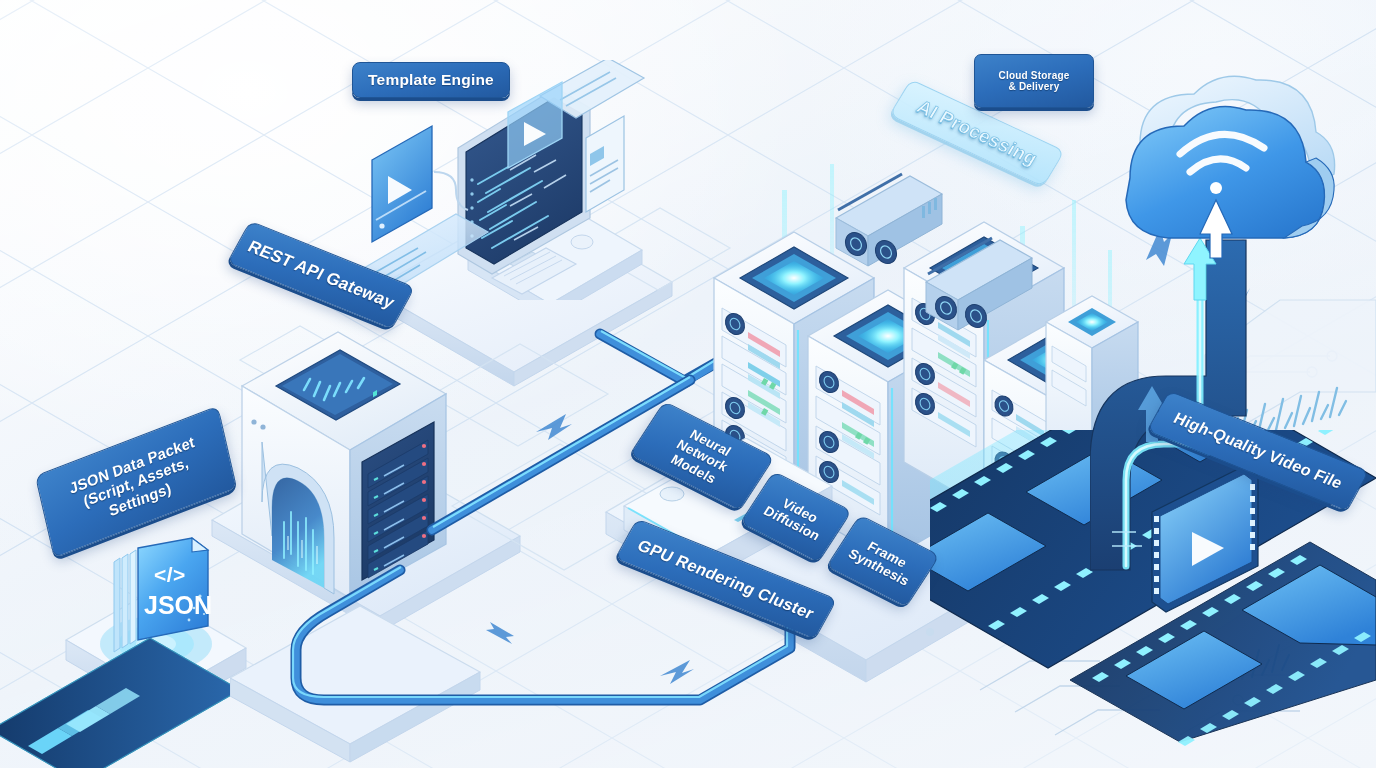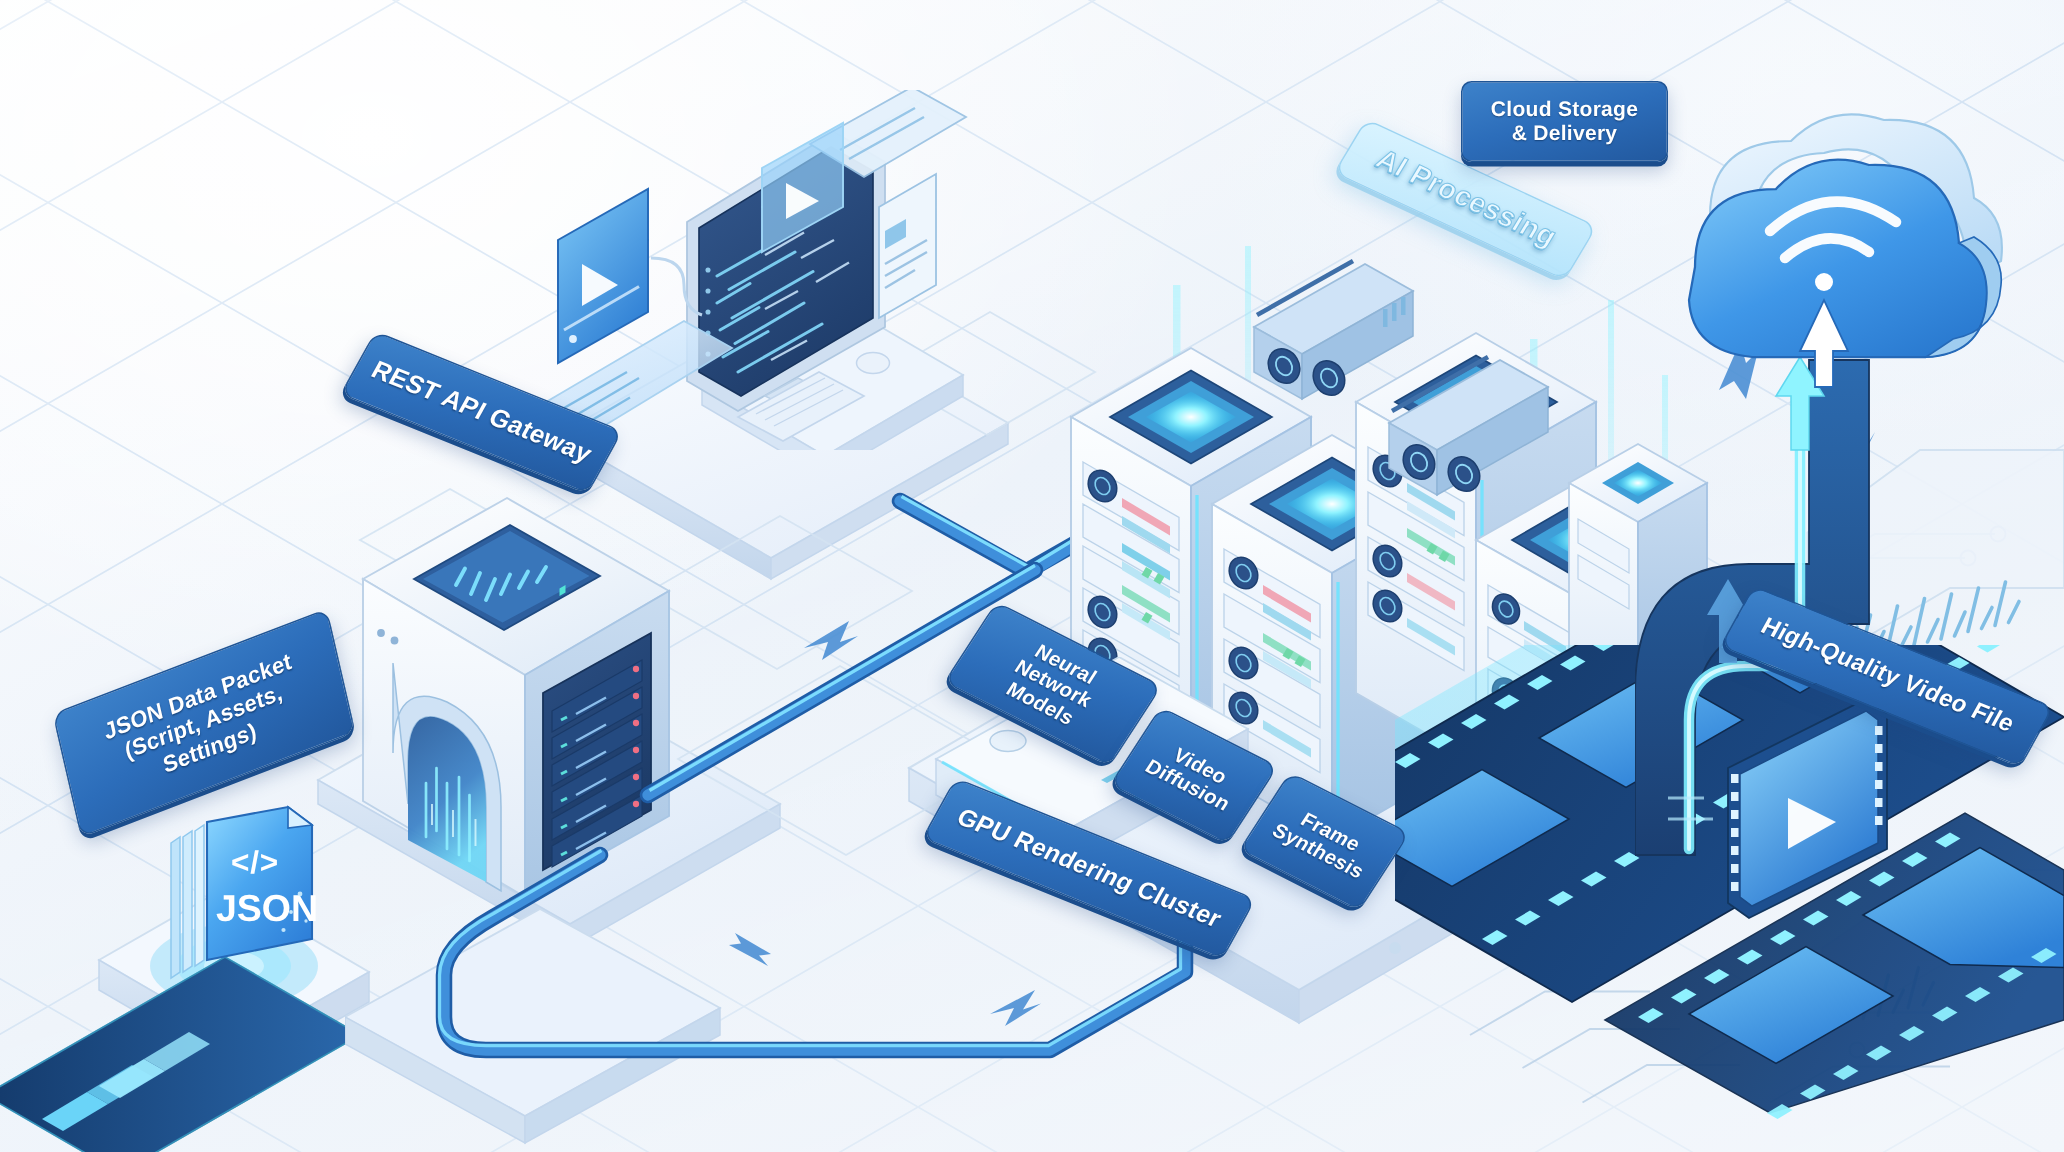--- a/index.html
+++ b/index.html
@@ -948,27 +948,30 @@
               transform:rotate(-21deg) skewX(-8deg);">
     <span>JSON Data Packet
 (Script, Assets, Settings)</span>
   </div>
 
   <div class="chip nowrap" style="left:232px;top:251px;width:178px;height:48px;font-size:17px;
               transform:rotate(22deg) skewX(-7deg);">
     <span>REST API Gateway</span>
   </div>
 
+  <div class="chip nowrap" style="left:352px;top:62px;width:158px;height:36px;font-size:15.5px;border-radius:8px;">
+    <span>Template Engine</span>
+  </div>
 
   <div class="chip cyanglass nowrap" style="left:892px;top:112px;width:170px;height:42px;font-size:19px;
               transform:rotate(25deg) skewX(-6deg);">
     <span>AI Processing</span>
   </div>
 
-  <div class="chip" style="left:974px;top:54px;width:138px;height:54px;font-size:14px;border-radius:7px;">
+  <div class="chip" style="left:974px;top:54px;width:120px;height:54px;font-size:10px;border-radius:7px;">
     <span>Cloud Storage
 &amp; Delivery</span>
   </div>
 
   <div class="chip" style="left:640px;top:424px;width:124px;height:64px;font-size:13.5px;
               transform:rotate(27deg) skewX(-6deg);">
     <span>Neural Network
 Models</span>
   </div>
 

